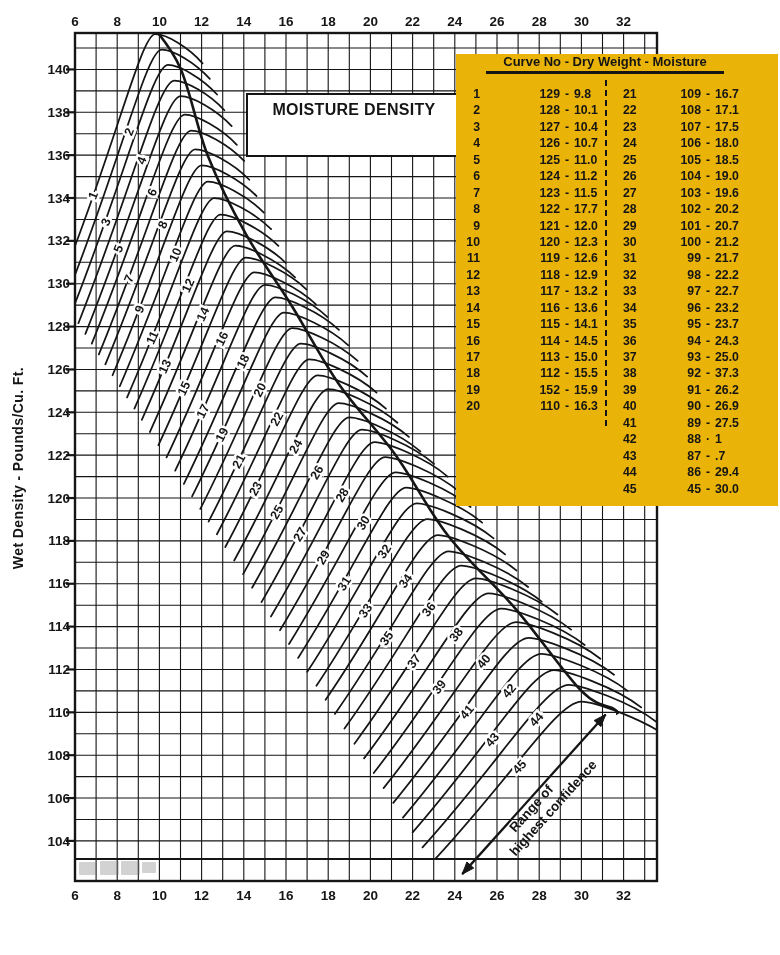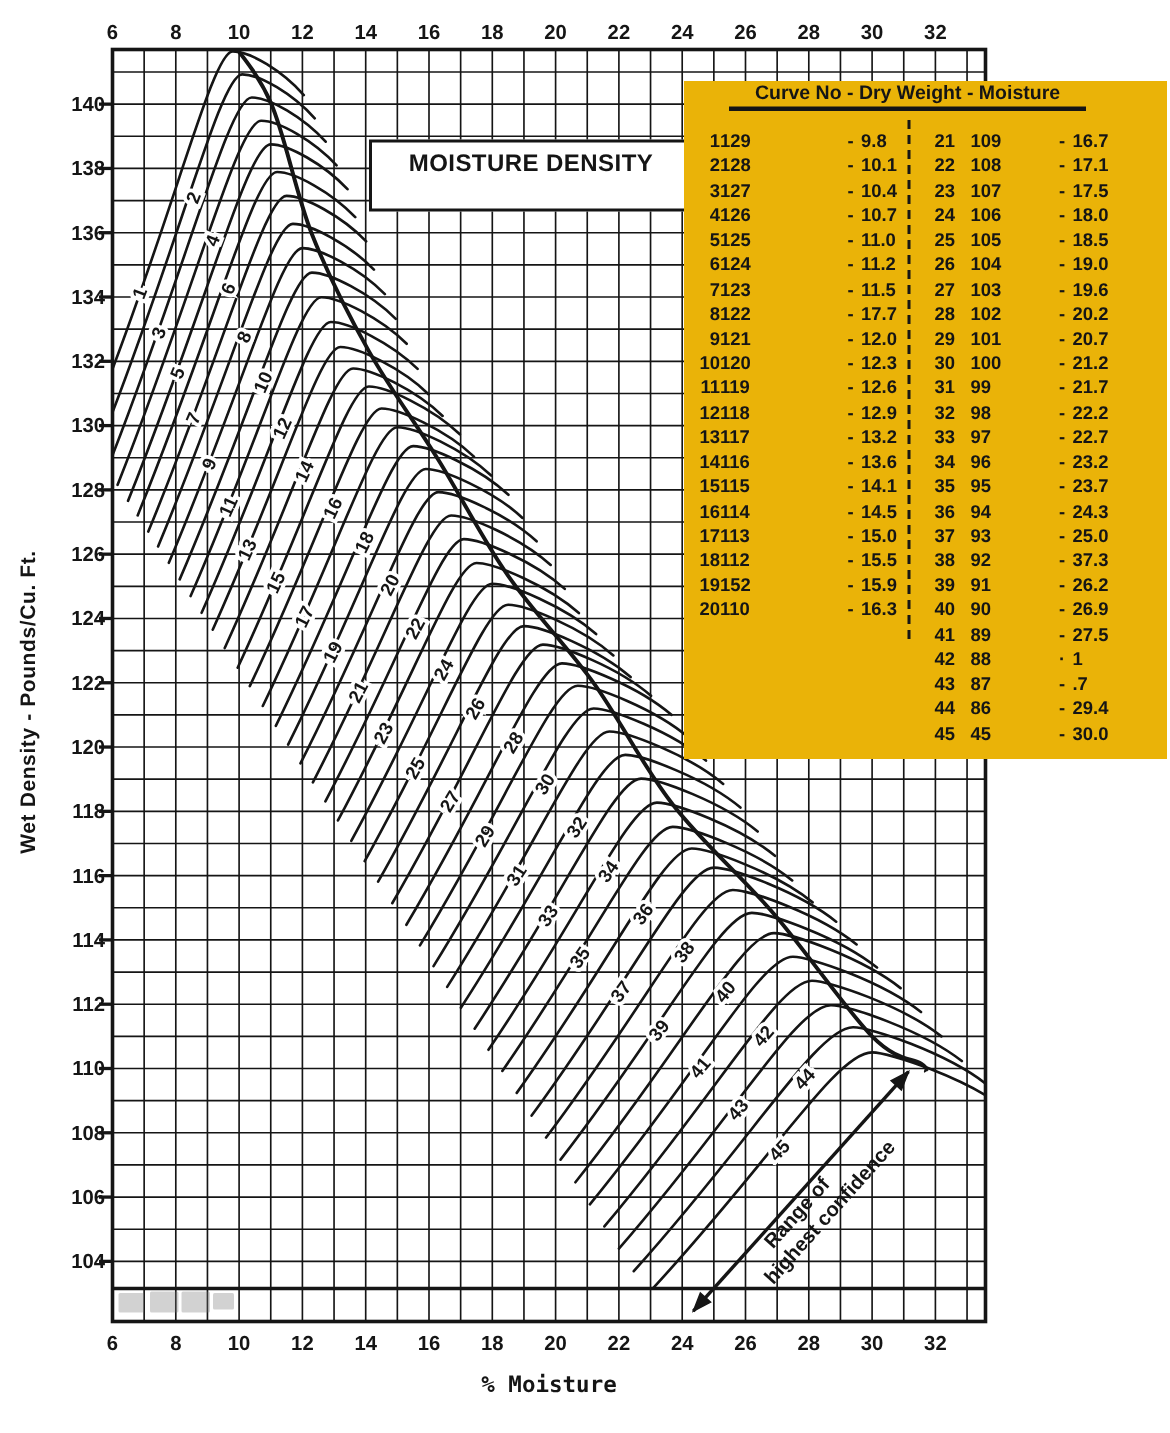--- a/index.html
+++ b/index.html
@@ -3,35 +3,35 @@
 <meta charset="utf-8">
 <style>
   html,body{margin:0;padding:0;background:#fff;}
   #page{position:relative;width:780px;height:955px;background:#fff;overflow:hidden;
         font-family:"Liberation Sans",sans-serif;color:#151515;}
   #chart-svg{position:absolute;left:0;top:0;}
   .ylab{position:absolute;left:-194px;top:460px;width:424px;text-align:center;
         transform:rotate(-90deg);font-weight:bold;font-size:14px;letter-spacing:.4px;}
   .xlab{position:absolute;left:216px;top:914px;width:300px;text-align:center;
         font-family:"DejaVu Sans Mono",monospace;font-weight:bold;font-size:15px;}
-  .titlebox{position:absolute;left:246px;top:93px;width:216px;height:48px;background:#fff;
+  .titlebox{position:absolute;left:246px;top:93px;width:216px;height:64px;background:#fff;
         border:2px solid #151515;box-sizing:border-box;text-align:center;
         font-weight:bold;font-size:16px;line-height:1.45;padding-top:3px;letter-spacing:.3px;}
   .legend{position:absolute;left:456px;top:54px;width:322px;height:452px;background:#eab308;
         font-weight:bold;font-size:12.3px;}
   .legend .hdr{margin-left:30px;width:238px;text-align:center;font-size:13px;
         padding-bottom:2px;border-bottom:3px solid #151515;white-space:nowrap;}
   .lcol{position:absolute;top:32px;}
   .lcol.left{left:0;width:146px;}
   .lcol.right{left:167px;width:126px;}
   .lrow{display:flex;height:16.45px;line-height:16.45px;}
   .lrow span{display:block;white-space:pre;}
   .c-no{width:24px;text-align:right;}
   .right .c-no{text-align:left;}
-  .c-dry{width:80px;text-align:left;}
+  .c-dry{width:80px;text-align:right;}
   .right .c-dry{width:54px;}
   .c-sep{width:14px;text-align:center;}
   .c-m{width:26px;}
   .right .c-m{width:29px;}
   .divider{position:absolute;left:149px;top:26px;height:346px;border-left:2.5px dashed #151515;}
 </style>
 </head>
 <body>
 
 <div id="page">
@@ -568,14 +568,13 @@
         </div>
         <div class="lrow">
           <span class="c-no">45</span>
           <span class="c-dry">45</span>
           <span class="c-sep">-</span>
           <span class="c-m">30.0</span>
         </div>
       </div>
   </div>
 
-  <div class="xlab">% Moisture</div>
 </div>
 
 </body></html>

